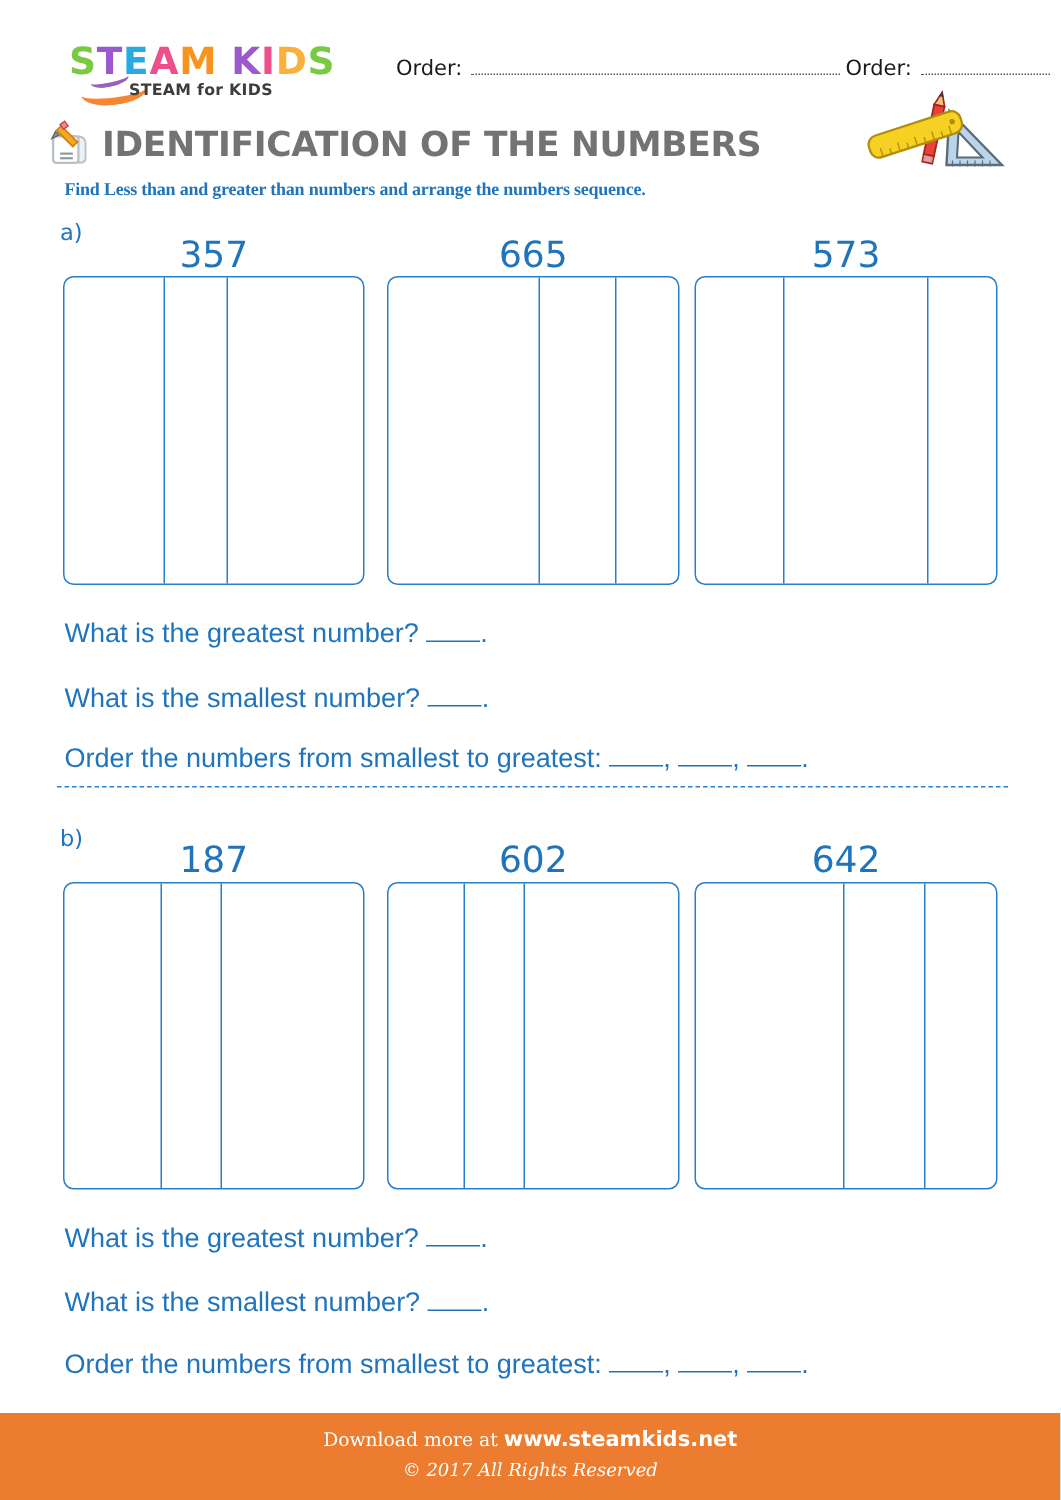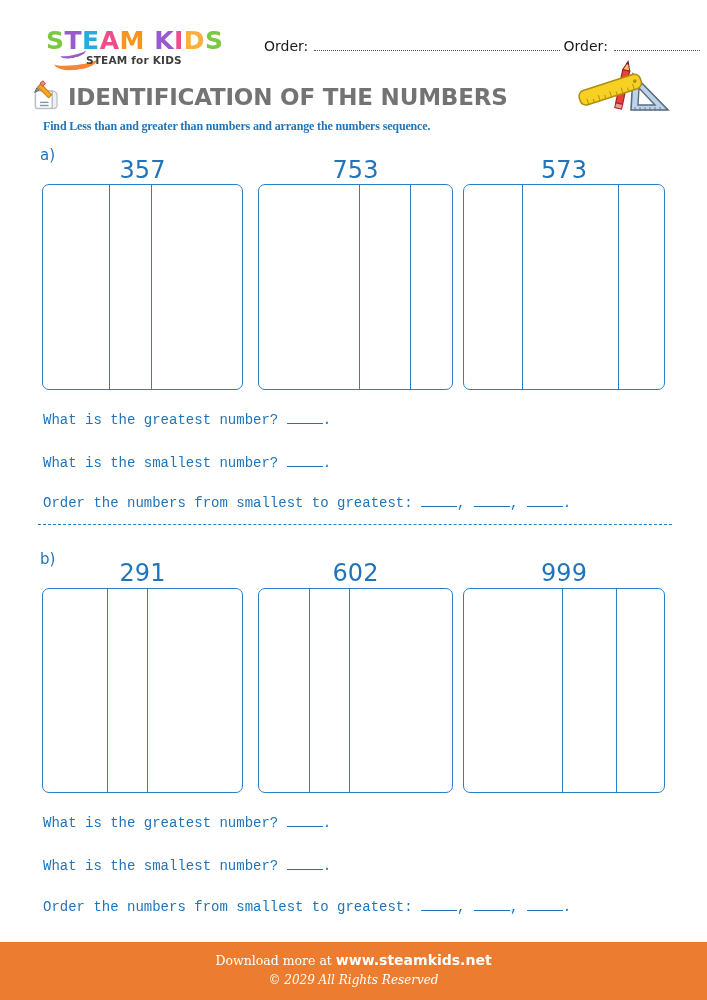--- a/index.html
+++ b/index.html
@@ -89,22 +89,22 @@
     border: 1.6px solid #2a7fc9;
     border-radius: 7px;
     background: #fff;
     display: flex;
   }
   .cell { height: 100%; border-right: 1.4px solid #2a7fc9; }
   .cell:last-child { border-right: none; }
 
   .qtext {
     position: absolute;
-    font-family: Liberation Mono, monospace;
-    font-size: 14px; color: #1f74bb;
+    font-family: Liberation Sans, sans-serif;
+    font-size: 18px; color: #1f74bb;
     white-space: nowrap;
   }
   .blank { border-bottom: 1.4px solid #1f74bb; display:inline-block; width: 36px; }
 
   .divider {
     position: absolute; left: 38px; top: 524px; width: 634px; height: 0;
     border-top: 1.6px dashed #2a7fc9;
   }
 
   
@@ -201,63 +201,63 @@
   <div class="instruction">Find Less than and greater than numbers and arrange the numbers sequence.</div>
 
   <div id="sections-host">
       <div class="sec-label" style="left: 40px; top: 146px;">a)</div>
       <div class="num" style="left: 42px; width: 201px; top: 156px;">357</div>
       <div class="gridbox" style="left: 42px; top: 184px; width: 201px; height: 206px;">
         <div class="cell" style="width: 68px;"></div>
         <div class="cell" style="width: 42px;"></div>
         <div class="cell" style="width: 91px;"></div>
       </div>
-      <div class="num" style="left: 258px; width: 195px; top: 156px;">753</div>
+      <div class="num" style="left: 258px; width: 195px; top: 156px;">665</div>
       <div class="gridbox" style="left: 258px; top: 184px; width: 195px; height: 206px;">
         <div class="cell" style="width: 102px;"></div>
         <div class="cell" style="width: 52px;"></div>
         <div class="cell" style="width: 41px;"></div>
       </div>
       <div class="num" style="left: 463px; width: 202px; top: 156px;">573</div>
       <div class="gridbox" style="left: 463px; top: 184px; width: 202px; height: 206px;">
         <div class="cell" style="width: 60px;"></div>
         <div class="cell" style="width: 97px;"></div>
         <div class="cell" style="width: 45px;"></div>
       </div>
       <div class="qtext" style="left: 43px; top: 412px;"><span>What is the greatest number? </span><span class="blank"></span><span>.</span></div>
       <div class="qtext" style="left: 43px; top: 455px;"><span>What is the smallest number? </span><span class="blank"></span><span>.</span></div>
       <div class="qtext" style="left: 43px; top: 495px;"><span>Order the numbers from smallest to greatest: </span><span class="blank"></span><span>, </span><span class="blank"></span><span>, </span><span class="blank"></span><span>.</span></div>
       <div class="sec-label" style="left: 40px; top: 550px;">b)</div>
-      <div class="num" style="left: 42px; width: 201px; top: 559px;">291</div>
+      <div class="num" style="left: 42px; width: 201px; top: 559px;">187</div>
       <div class="gridbox" style="left: 42px; top: 588px; width: 201px; height: 205px;">
         <div class="cell" style="width: 66px;"></div>
         <div class="cell" style="width: 40px;"></div>
         <div class="cell" style="width: 95px;"></div>
       </div>
       <div class="num" style="left: 258px; width: 195px; top: 559px;">602</div>
       <div class="gridbox" style="left: 258px; top: 588px; width: 195px; height: 205px;">
         <div class="cell" style="width: 52px;"></div>
         <div class="cell" style="width: 40px;"></div>
         <div class="cell" style="width: 103px;"></div>
       </div>
-      <div class="num" style="left: 463px; width: 202px; top: 559px;">999</div>
+      <div class="num" style="left: 463px; width: 202px; top: 559px;">642</div>
       <div class="gridbox" style="left: 463px; top: 588px; width: 202px; height: 205px;">
         <div class="cell" style="width: 100px;"></div>
         <div class="cell" style="width: 55px;"></div>
         <div class="cell" style="width: 47px;"></div>
       </div>
       <div class="qtext" style="left: 43px; top: 815px;"><span>What is the greatest number? </span><span class="blank"></span><span>.</span></div>
       <div class="qtext" style="left: 43px; top: 858px;"><span>What is the smallest number? </span><span class="blank"></span><span>.</span></div>
       <div class="qtext" style="left: 43px; top: 899px;"><span>Order the numbers from smallest to greatest: </span><span class="blank"></span><span>, </span><span class="blank"></span><span>, </span><span class="blank"></span><span>.</span></div>
     </div>
 
   <div class="divider"></div>
 
   <div class="scallop"></div>
   <div class="footer">
     <div class="footer-line1">
       <span>Download more at</span>
       <b>www.steamkids.net</b>
     </div>
-    <div class="footer-line2">© 2029 All Rights Reserved</div>
+    <div class="footer-line2">© 2017 All Rights Reserved</div>
   </div>
 
 </div>
 
 </body></html>

